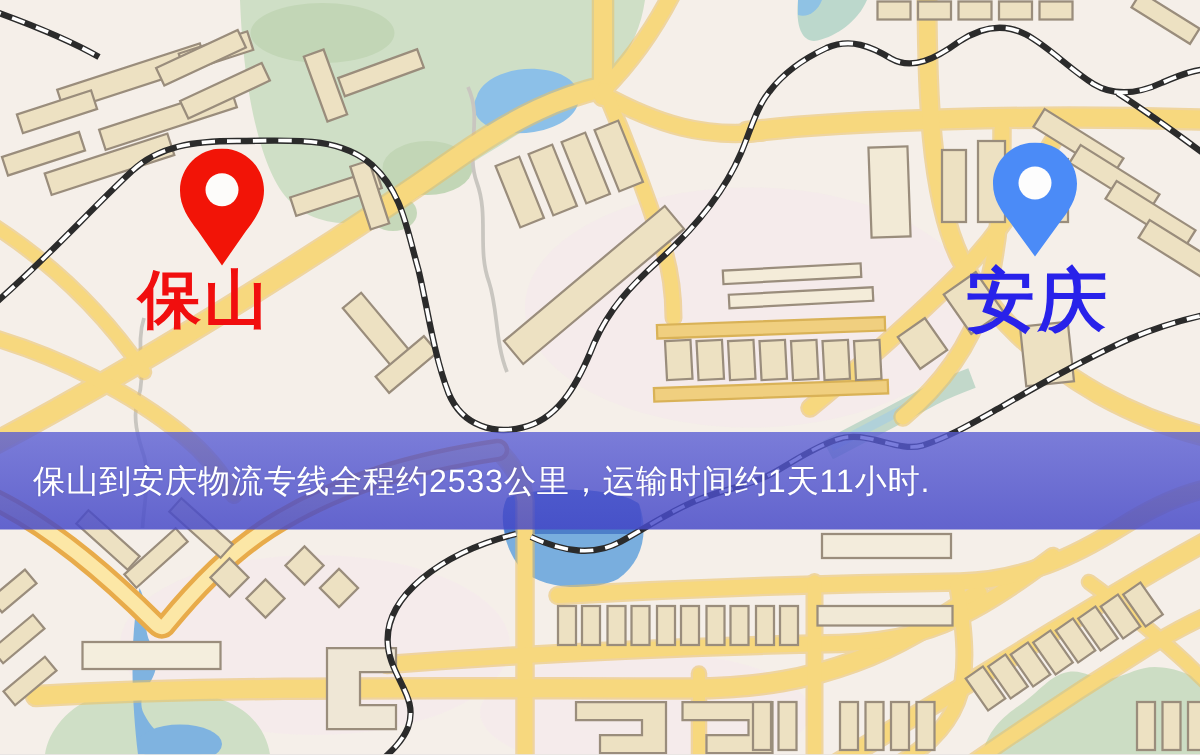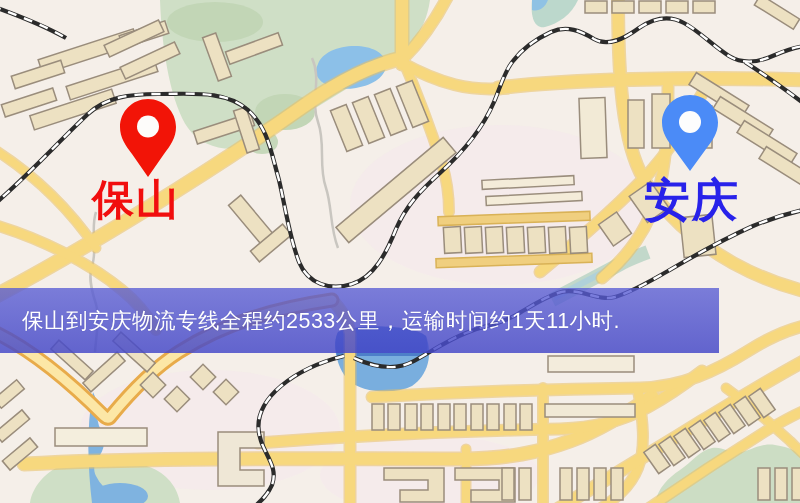--- a/index.html
+++ b/index.html
@@ -10,21 +10,21 @@
     background:#f5efe9;
   }
   .map-svg{position:absolute;left:0;top:0;filter:blur(.45px);}
   .pin{position:absolute;}
   .pin-origin{left:120px;top:99px;}
   .pin-dest{left:662px;top:95px;}
   .place-label{position:absolute;font-weight:bold;line-height:1;letter-spacing:2px;white-space:nowrap;}
   .label-origin{left:92px;top:179px;font-size:42px;color:#f10e0e;}
   .label-dest{left:644px;top:177px;font-size:46px;color:#2822ea;}
   .banner{
-    position:absolute;left:0;top:288px;width:719px;height:65px;
+    position:absolute;left:0;top:288px;width:800px;height:65px;
     background:linear-gradient(180deg, rgba(88,92,212,.78), rgba(70,73,200,.84));
     display:flex;align-items:center;
   }
   .banner-text{
     color:#ffffff;font-size:21.5px;padding-left:22px;letter-spacing:.5px;
     text-shadow:0 0 1px rgba(40,40,120,.35);white-space:nowrap;
   }
 </style>
 </head>
 <body>

